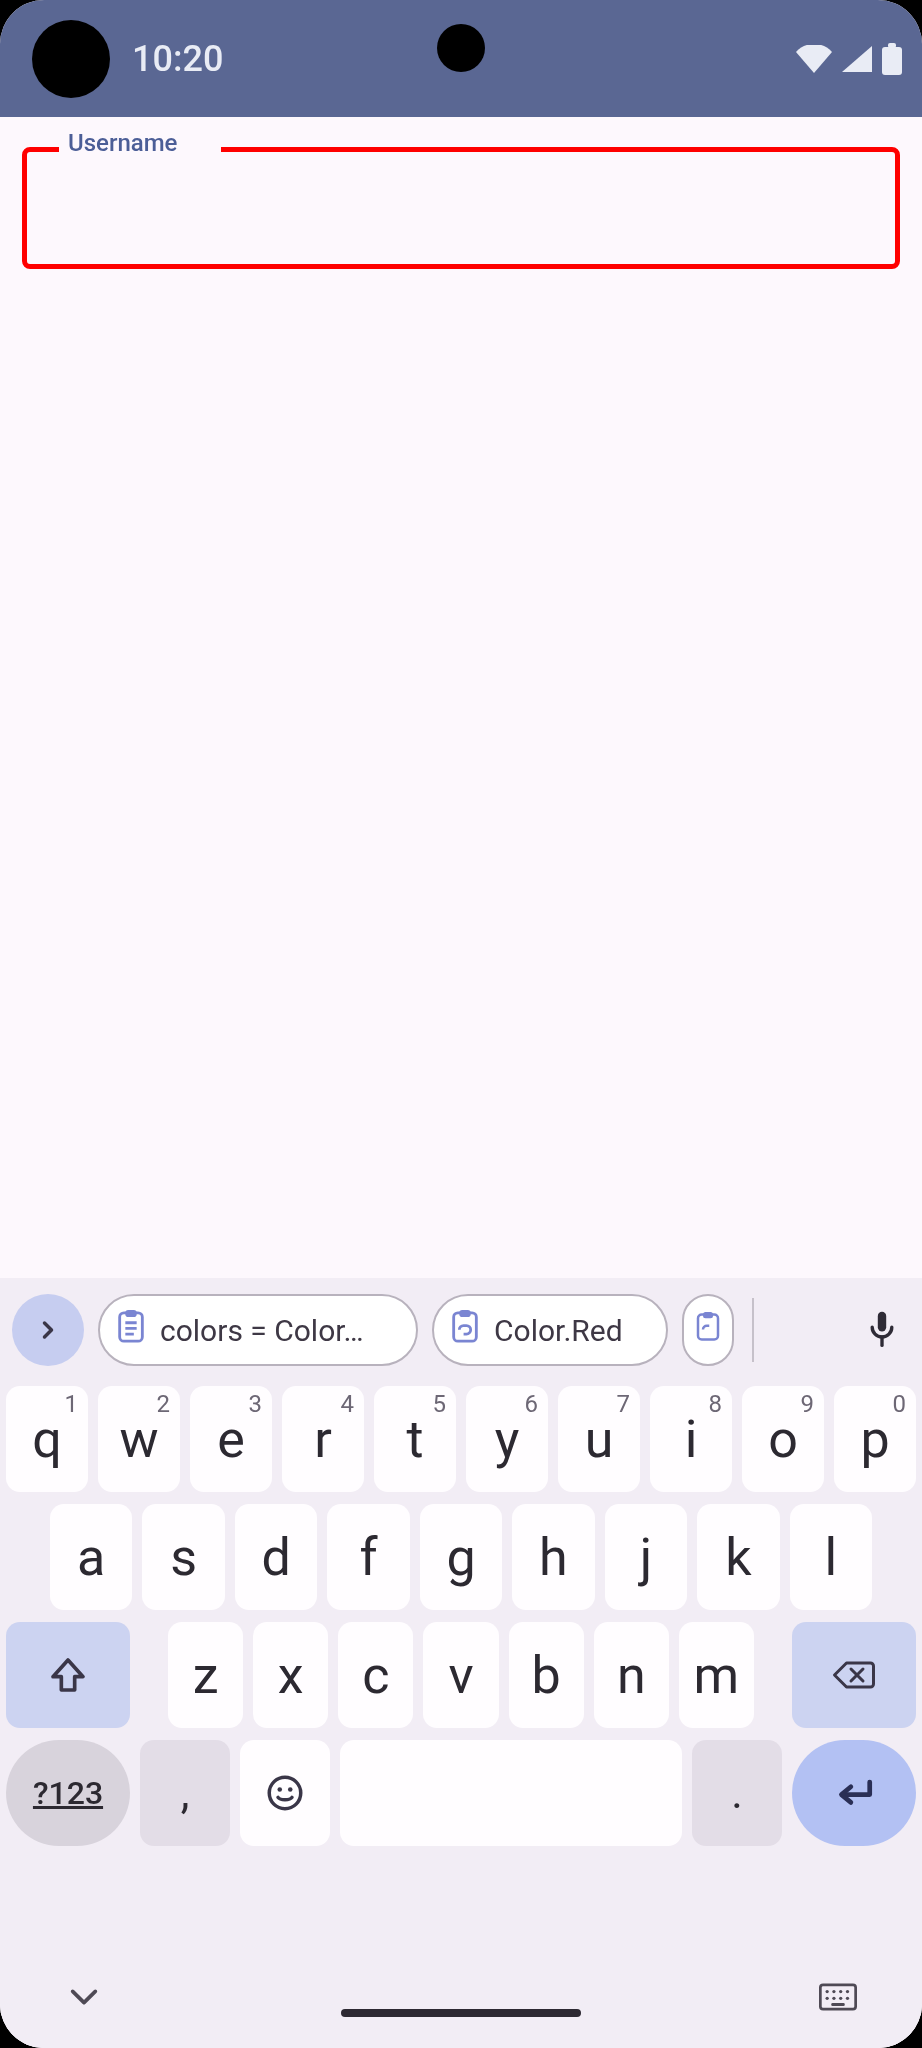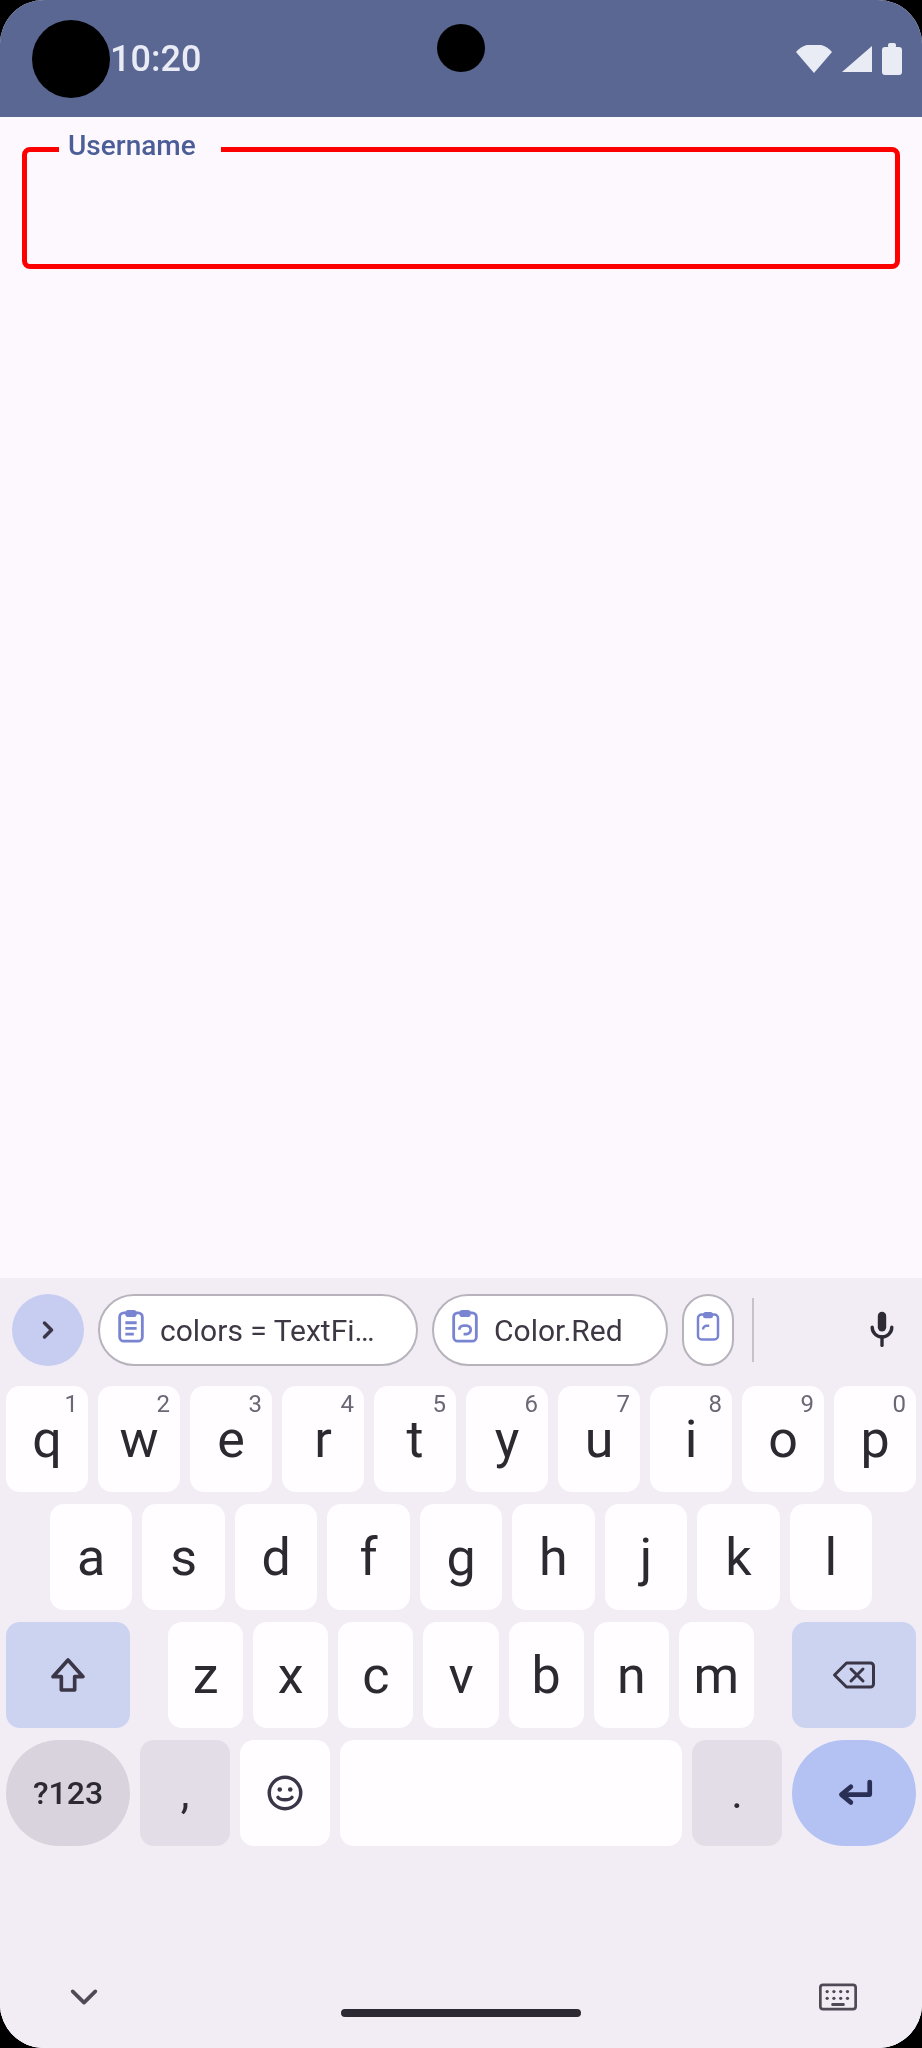--- a/index.html
+++ b/index.html
@@ -38,21 +38,21 @@
   }
   .camera-cutout {
     position: absolute;
     top: 24px; left: 50%;
     transform: translateX(-50%);
     width: 48px; height: 48px;
     background: #000;
     border-radius: 50%;
   }
   .status-time {
-    margin-left: 0;
+    margin-left: 22px;
     font-size: 36px;
     font-weight: 500;
     color: #e9ecf5;
   }
   .status-right {
     margin-left: auto;
     display: flex;
     align-items: center;
     gap: 10px;
   }
@@ -85,21 +85,21 @@
     top: -5px;
     left: 32px;
     width: 162px;
     height: 10px;
     background: #fdf8fd;
   }
   .tf-label {
     position: absolute;
     top: -18px;
     left: 40px;
-    font-size: 28px;
+    font-size: 24px;
     font-weight: 500;
     color: #4c5e97;
     background: transparent;
     padding: 0 6px;
   }
   .tf-input {
     position: absolute;
     inset: 12px 20px;
     border: none;
     outline: none;
@@ -201,20 +201,21 @@
   .key.mod svg { display:block; }
 
   .krow.row4 .key { height: 106px; }
   .key.symkey {
     background: #d8d3dc;
     border-radius: 54px;
     max-width: 124px;
     flex: 0 0 124px;
     font-size: 32px;
     font-weight: 500;
+    text-decoration: underline;
   }
   .key.comma, .key.period {
     background: #e3dde7;
     max-width: 90px;
     flex: 0 0 90px;
     font-size: 44px;
   }
   .key.emoji {
     background: #fffdff;
     max-width: 90px;
@@ -305,21 +306,21 @@
       <div class="clip-chip" style="flex:0 0 320px;">
         <span class="clip-icon">
           <svg width="34" height="38" viewBox="0 0 24 26">
               <rect x="4" y="3" width="16" height="20" rx="3" fill="none" stroke="#7a85d2" stroke-width="2"></rect>
               <rect x="8" y="1" width="8" height="5" rx="2" fill="#7a85d2"></rect>
               <line x1="8" y1="10" x2="16" y2="10" stroke="#7a85d2" stroke-width="2"></line>
               <line x1="8" y1="14" x2="16" y2="14" stroke="#7a85d2" stroke-width="2"></line>
               <line x1="8" y1="18" x2="14" y2="18" stroke="#7a85d2" stroke-width="2"></line>
             </svg>
         </span>
-        <span style="overflow:hidden;text-overflow:ellipsis;">colors = TextFi…</span>
+        <span style="overflow:hidden;text-overflow:ellipsis;">colors = Color…</span>
       </div>
 
       <div class="clip-chip" style="flex:0 0 236px;text-align:center;">
         <span class="clip-icon">
           <svg width="34" height="38" viewBox="0 0 24 26">
               <rect x="4" y="3" width="16" height="20" rx="3" fill="none" stroke="#7a85d2" stroke-width="2"></rect>
               <rect x="8" y="1" width="8" height="5" rx="2" fill="#7a85d2"></rect>
               <path d="M8 15 a3 3 0 0 1 3 -3 h2 a3 3 0 0 1 0 6 h-2" fill="none" stroke="#7a85d2" stroke-width="2"></path>
             </svg>
         </span>

